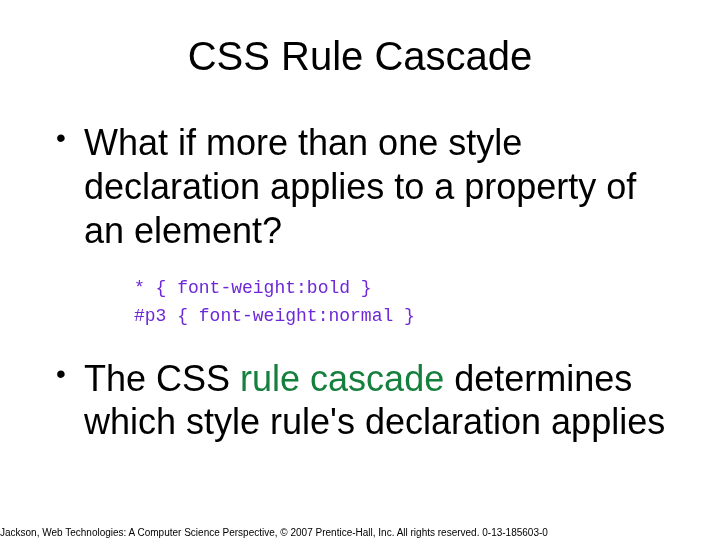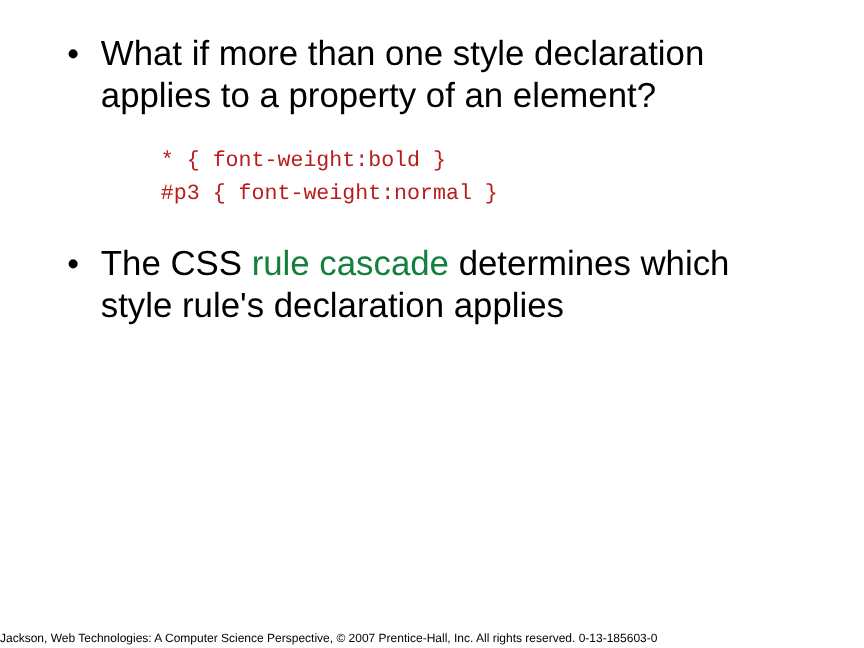--- a/index.html
+++ b/index.html
@@ -23,36 +23,36 @@
     margin-top: 6px;
     margin-bottom: 42px;
   }
   ul.bullets {
     list-style: none;
     padding-left: 8px;
   }
   ul.bullets > li {
     position: relative;
     padding-left: 28px;
-    font-size: 29px;
+    font-size: 36px;
     line-height: 1.22;
     margin-bottom: 22px;
   }
   ul.bullets > li::before {
     content: "•";
     position: absolute;
     left: 0;
     top: 0;
     font-size: 28px;
   }
   .code-block {
     margin: 14px 0 26px 86px;
     font-family: "Courier New", Courier, monospace;
     font-size: 18px;
-    color: #b91c1c;
+    color: #6d28d9;
     line-height: 1.55;
     white-space: pre;
   }
   .emph {
     color: #15803d;
   }
   .footer {
     position: absolute;
     left: 0;
     right: 0;
@@ -60,20 +60,21 @@
     text-align: left;
     font-size: 10px;
     color: #000;
   }
 </style>
 </head>
 <body>
 
 <div class="slide">
 
+  <h1 class="title">CSS Rule Cascade</h1>
 
   <ul class="bullets">
     <li>
       <span>What if more than one style declaration applies to a property of an element?</span>
     </li>
   </ul>
 
   <div class="code-block"><span>* { font-weight:bold }</span>
 <span>#p3 { font-weight:normal }</span></div>
 

